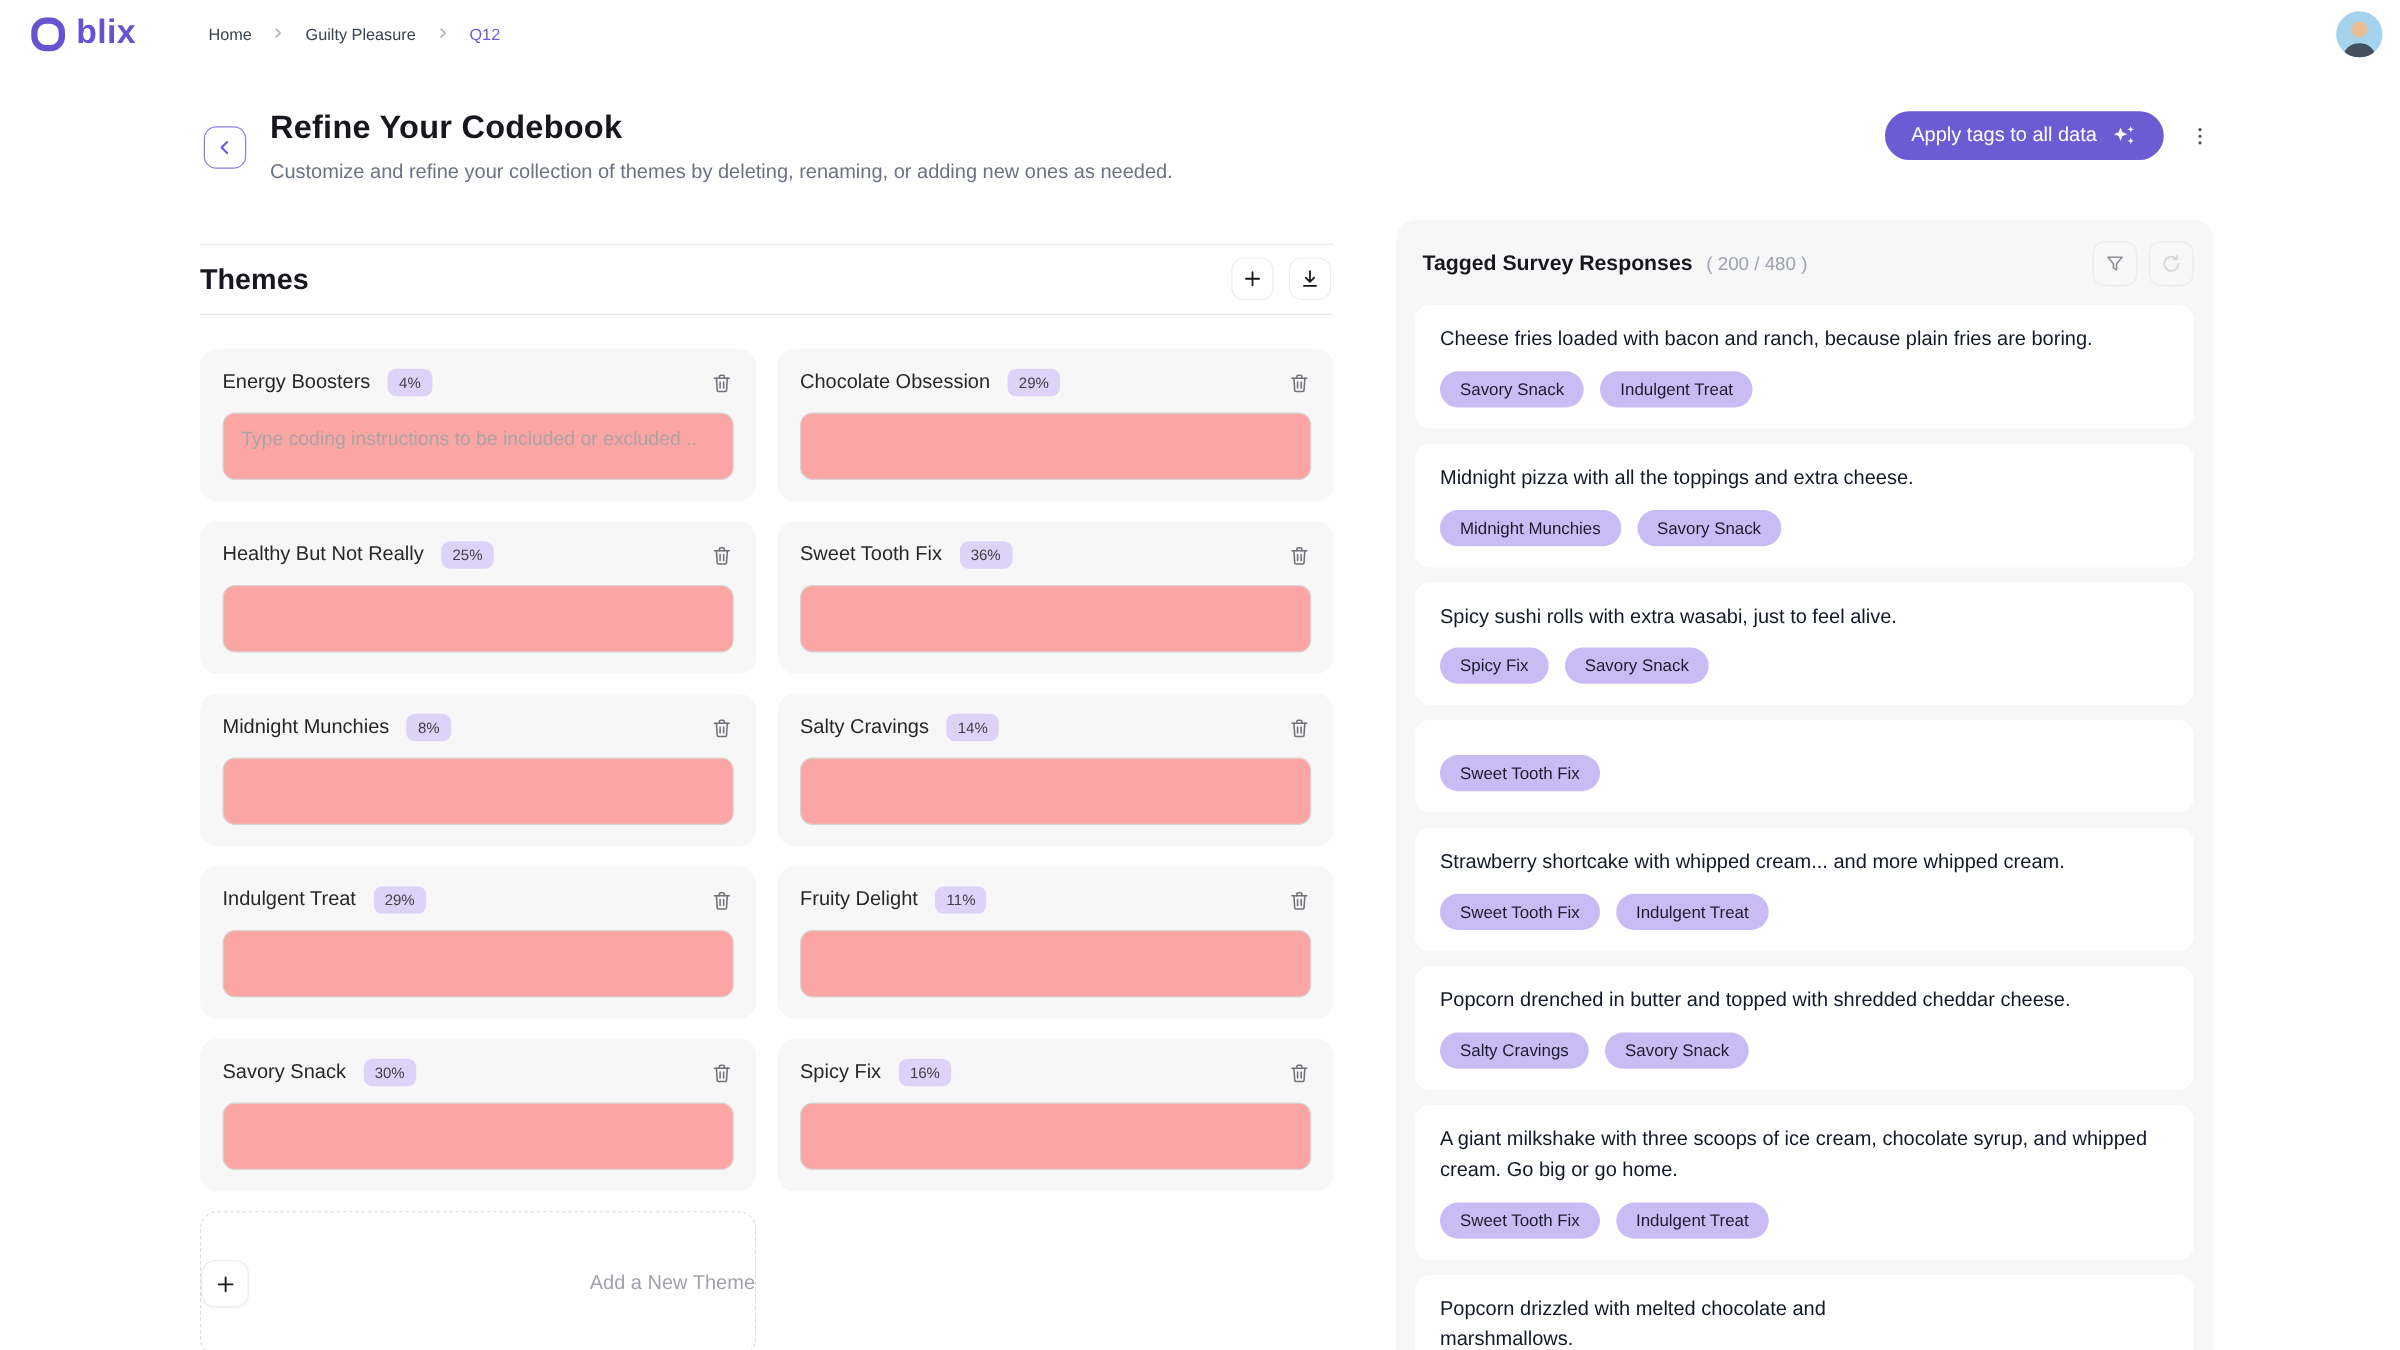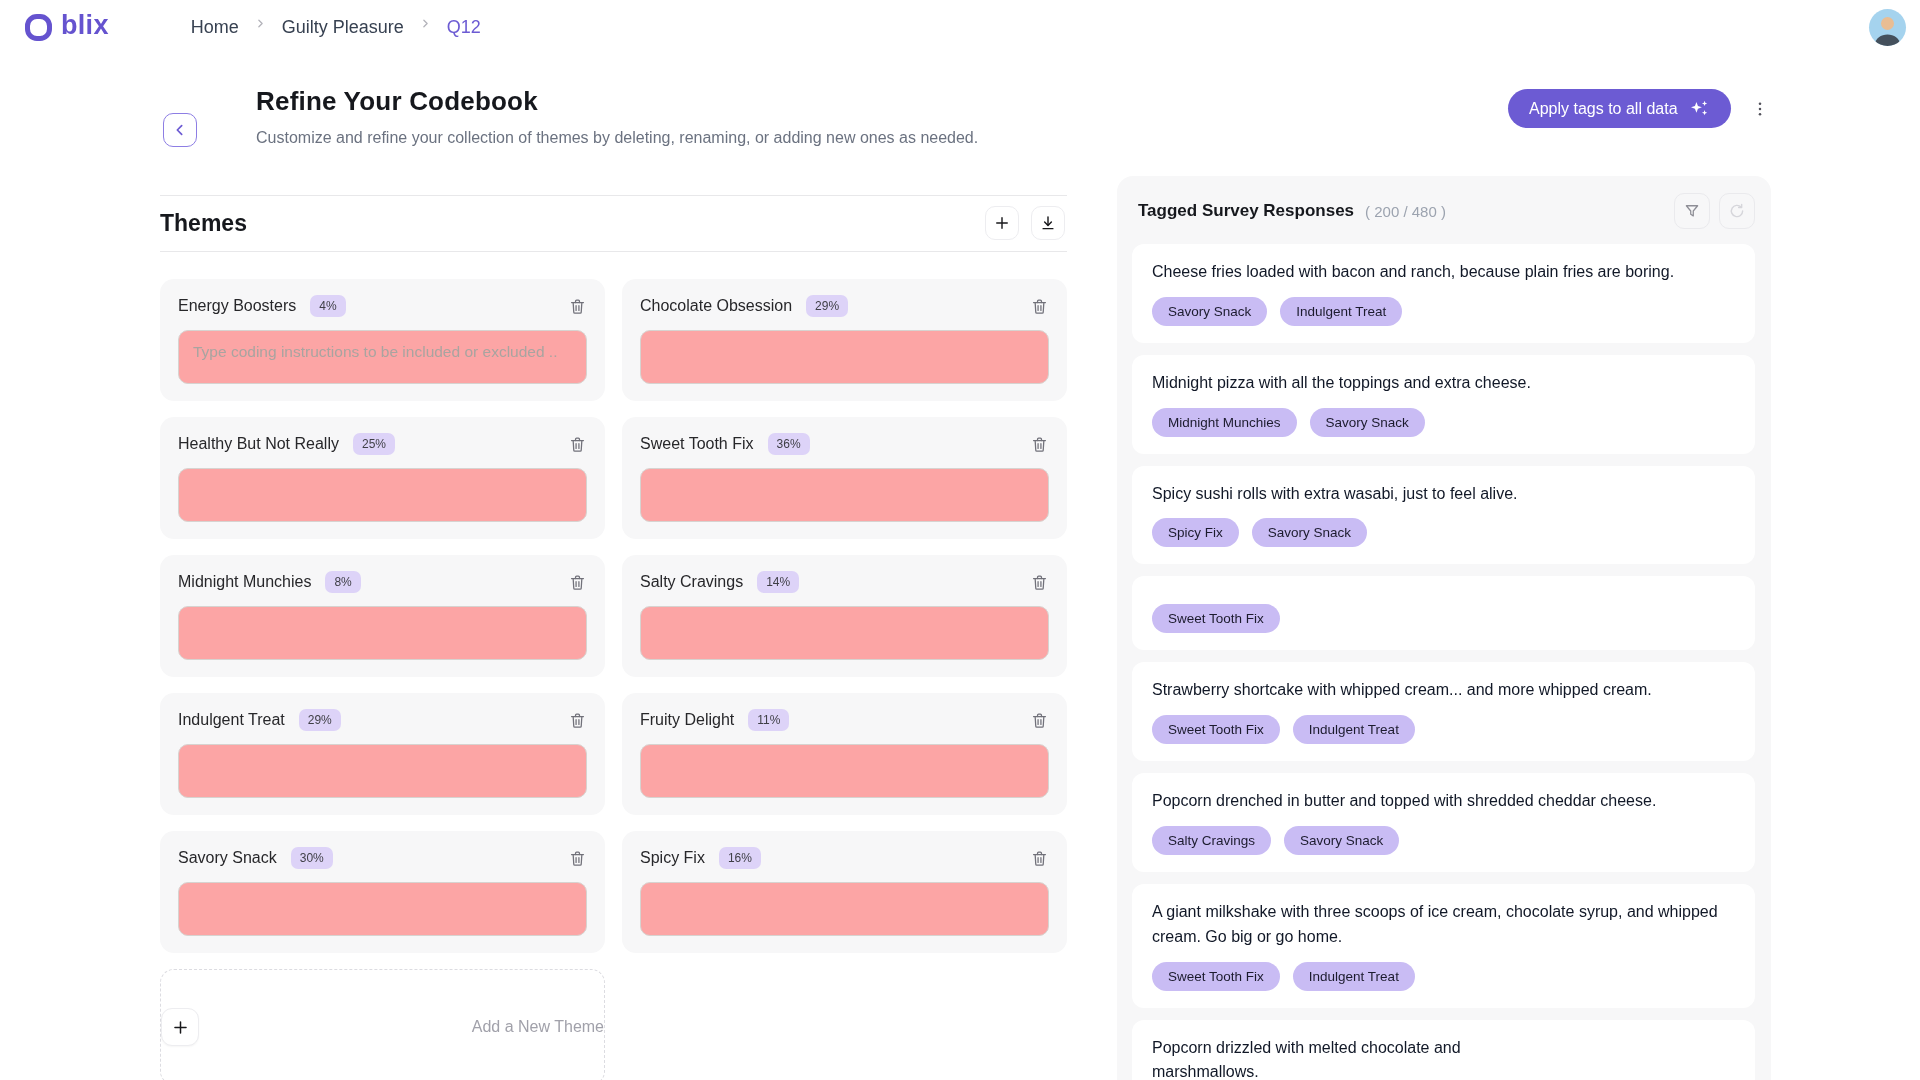--- a/index.html
+++ b/index.html
@@ -9,28 +9,28 @@
     background:#ffffff; color:#1f2937;
     font-family:"Liberation Sans", sans-serif;
     position:relative;
   }
 
   
   .topnav { display:flex; align-items:center; height:48px; padding:6px 14px 0 25px; }
   .logo { display:flex; align-items:center; gap:9px; }
   .logo-ring { width:27px; height:27px; border:5.5px solid #6553cf; border-radius:44%; }
   .logo-text { font-size:27px; font-weight:bold; color:#6553cf; letter-spacing:.3px; margin-top:-3px; }
-  .breadcrumb { display:flex; align-items:flex-start; gap:15px; margin-left:82px; font-size:18px; color:#374151; }
+  .breadcrumb { display:flex; align-items:flex-start; gap:15px; margin-left:58px; font-size:13px; color:#374151; }
   .crumb { cursor:default; }
   .crumb-sep { display:flex; color:#b3b3ba; }
   .crumb-active { color:#6C5BD3; }
   .avatar { margin-left:auto; width:37px; height:37px; border-radius:50%; background:#a5d3ee; overflow:hidden; position:relative; }
 
   
-  .page-header { position:absolute; left:163px; top:86px; display:flex; align-items:flex-end;gap:40px; }
+  .page-header { position:absolute; left:163px; top:86px; display:flex; align-items:center; }
   .back-btn { width:34px; height:34px; margin-top:2px; background:#fff; border:1.5px solid #8d7ee4; border-radius:10px;
     display:flex; align-items:center; justify-content:center; color:#6C5BD3; cursor:pointer; }
   .titles { margin-left:19px; }
   .page-title { font-size:26px; font-weight:700; color:#16181d; letter-spacing:.2px; }
   .page-subtitle { font-size:16px; color:#6b7280; margin-top:12px; }
 
   .apply-btn { position:absolute; left:1508px; top:89px; height:39px; padding:0 21px; border:none; border-radius:999px;
     background:#6C5BD3; color:#fff; font-size:16px; font-family:inherit; display:flex; align-items:center; gap:11px; cursor:pointer; }
   .kebab-btn { position:absolute; left:1744px; top:92px; width:32px; height:34px; background:none; border:none;
     display:flex; align-items:center; justify-content:center; color:#52525b; cursor:pointer; }

